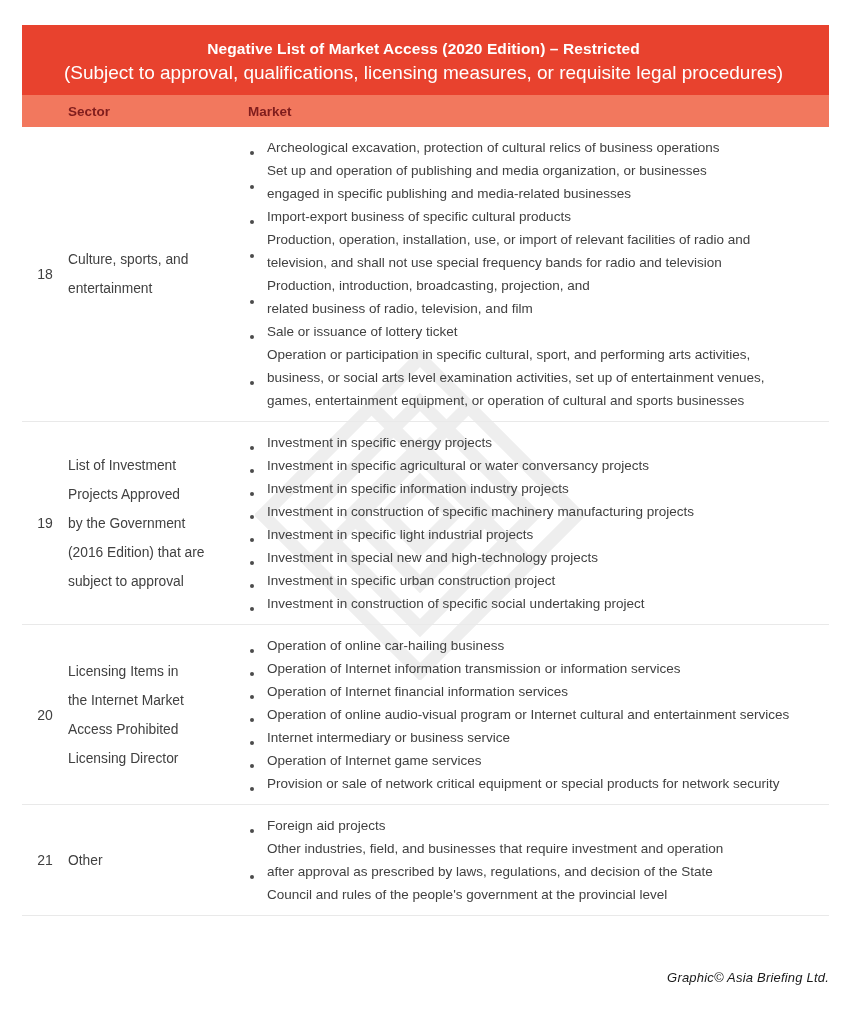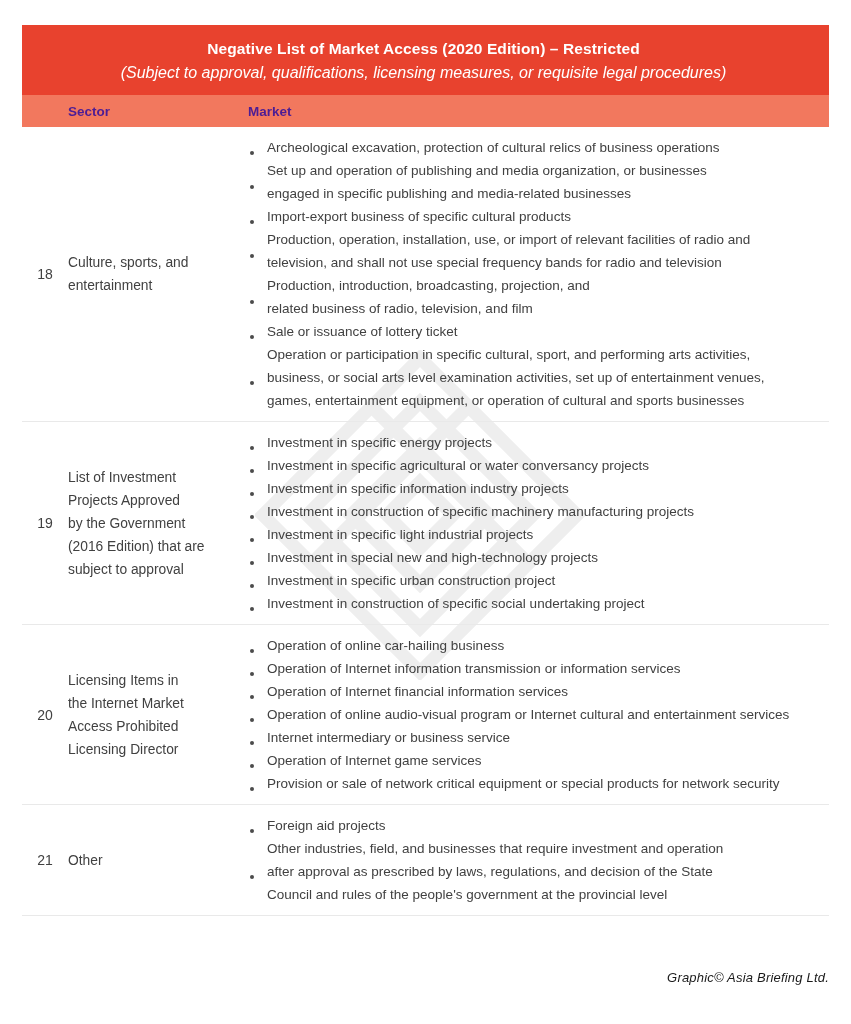--- a/index.html
+++ b/index.html
@@ -22,28 +22,27 @@
     text-align: center;
     padding: 12px 10px 11px 6px;
   }
   .header .title {
     font-weight: bold;
     font-size: 15.5px;
     line-height: 24px;
     letter-spacing: 0.1px;
   }
   .header .subtitle {
-    font-size: 16px;
+    font-size: 19px;
     line-height: 23px;
-    font-style: italic;
   }
   
   .colhead {
     background: var(--subheader-salmon, #F2785E);
-    color: #4c1d95;
+    color: #7f1d1d;
     display: grid;
     grid-template-columns: 46px 180px 1fr;
     align-items: center;
     height: 32px;
     font-weight: bold;
     font-size: 13.5px;
   }
   .colhead .col-sector { grid-column: 2; }
   .colhead .col-items { grid-column: 3; }
   
@@ -65,21 +64,21 @@
   }
   .num {
     align-self: center;
     text-align: center;
     font-size: 14px;
     color: #414141;
   }
   .sector {
     align-self: center;
     font-size: 13.8px;
-    line-height: 23px;
+    line-height: 29px;
     color: #414141;
     white-space: pre-line;
     padding-right: 12px;
   }
   .items { padding-right: 6px; }
   .item {
     display: flex;
     align-items: center;
     font-size: 13.5px;
     line-height: 23px;

